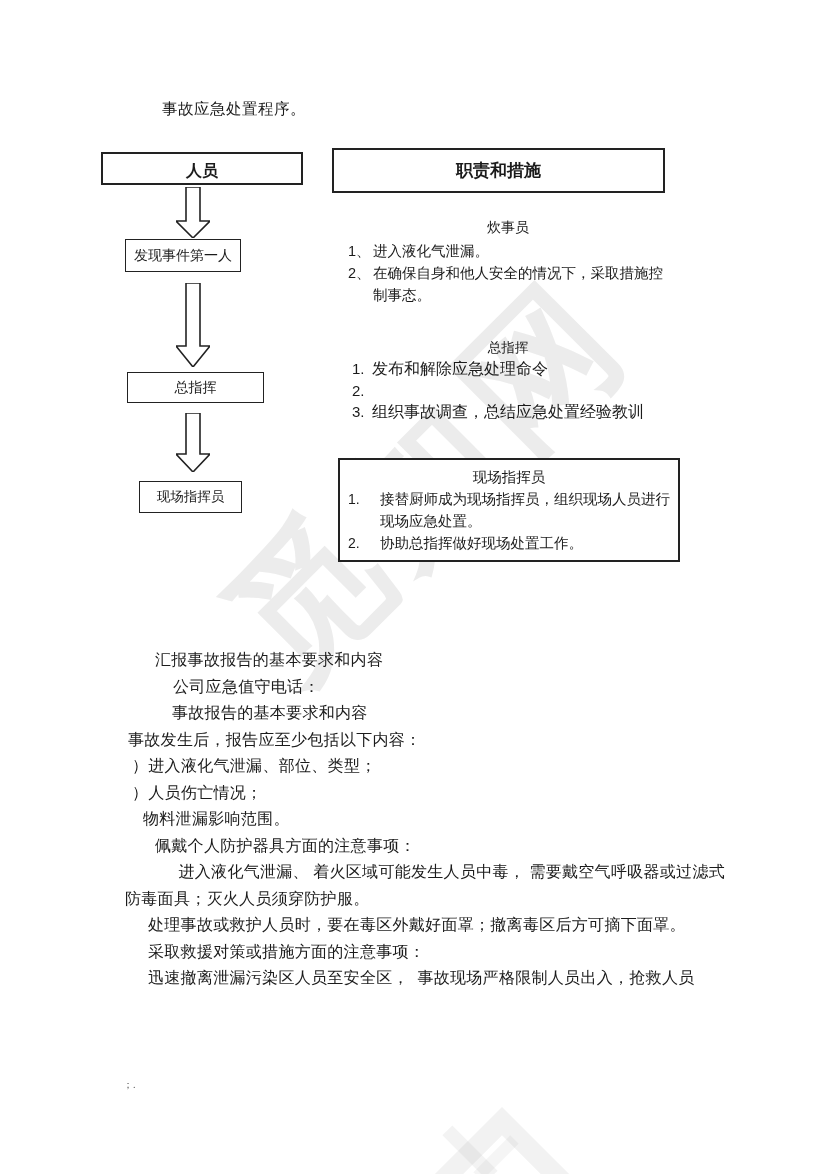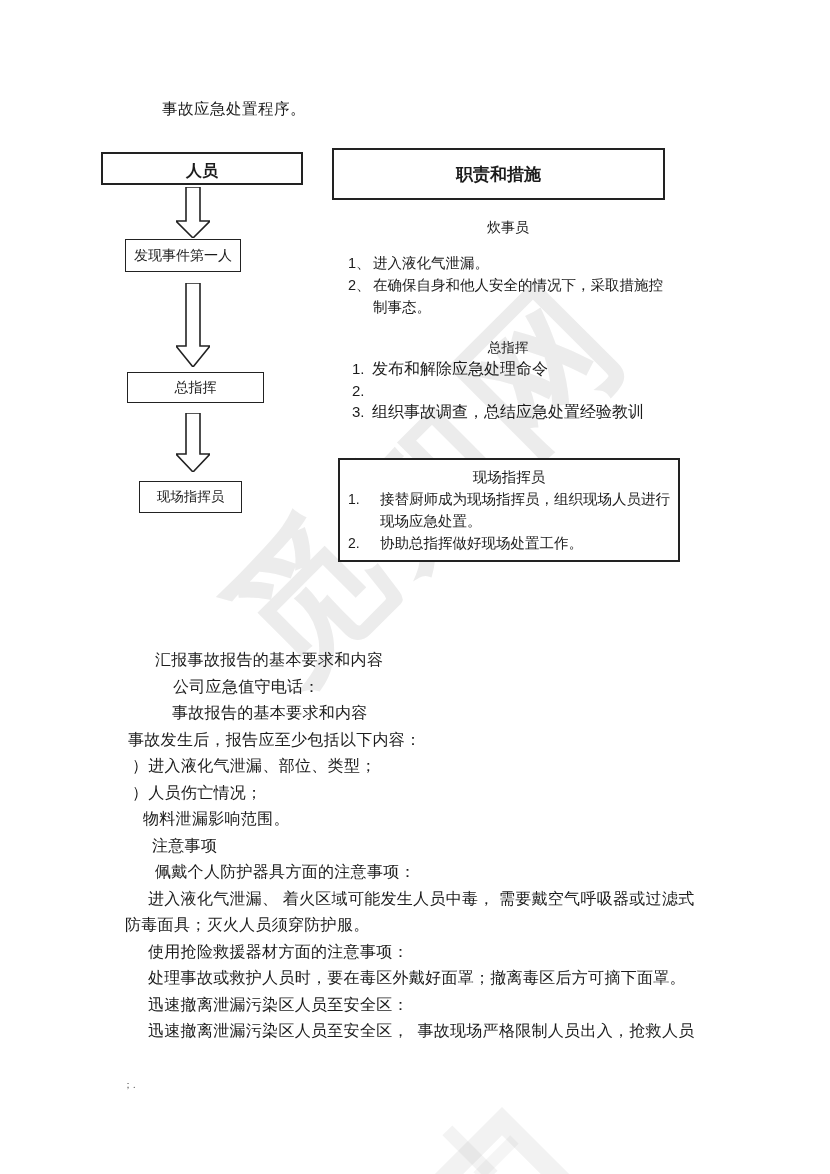--- a/index.html
+++ b/index.html
@@ -72,35 +72,35 @@
   #box-discover{left:125px;top:239px;width:116px;height:33px;font-size:14px;border-width:1.5px;}
   #box-chief{left:127px;top:372px;width:137px;height:31px;font-size:14px;border-width:1.5px;}
   #box-scene{left:139px;top:481px;width:103px;height:32px;font-size:13.5px;border-width:1.5px;}
   .fc-arrow{z-index:2;}
   #arrow-1{left:176px;top:187px;}
   #arrow-2{left:176px;top:283px;}
   #arrow-3{left:176px;top:413px;}
 
   
   #duties-header{
-    left:332px;top:148px;width:333px;height:52px;
+    left:332px;top:148px;width:333px;height:45px;
     border:2px solid #222;background:#fff;
     display:flex;align-items:center;justify-content:center;
     box-sizing:border-box;
     font-weight:bold;font-size:17px;
     z-index:2;
   }
   .duty-section{z-index:2;}
   .duty-title{text-align:center;}
   .duty-item{display:flex;}
   .duty-num{font-family:"Liberation Sans","DejaVu Sans",sans-serif;flex-shrink:0;}
   .duty-text{white-space:pre-wrap;}
 
   #sec-cook{left:345px;top:217px;width:326px;font-size:14.5px;}
-  #sec-cook .duty-title{font-size:14px;line-height:22px;margin-bottom:13px;}
+  #sec-cook .duty-title{font-size:14px;line-height:22px;margin-bottom:1px;}
   #sec-cook .duty-item{line-height:22px;padding-left:3px;}
   #sec-cook .duty-num{width:25px;}
 
   #sec-chief{left:345px;top:338px;width:326px;font-size:16px;}
   #sec-chief .duty-title{font-size:13.5px;line-height:20px;}
   #sec-chief .duty-item{line-height:21.5px;padding-left:7px;}
   #sec-chief .duty-num{width:20px;font-size:15px;}
 
   #box-scene-duty{
     left:338px;top:458px;width:342px;height:104px;
@@ -125,21 +125,21 @@
   .bl{line-height:26.5px;white-space:pre;}
   .bl0{padding-left:30px;}
   .bl1{padding-left:48px;}
   .bl2{padding-left:47px;}
   .bl3{padding-left:3px;}
   .bl4{padding-left:7px;}
   .bl5{padding-left:7px;}
   .bl6{padding-left:18px;}
   .bl7{padding-left:27px;}
   .bl8{padding-left:30px;}
-  .bl9{padding-left:23px;}
+  .bl9{padding-left:23px;text-align:right;}
   .bl10{padding-left:0;}
   .bl11{padding-left:23px;}
   .bl12{padding-left:23px;}
   .bl13{padding-left:0;}
   .bl14{padding-left:23px;}
   .bl15{padding-left:23px;}
 
   
   #footer-mark{
     left:123px;top:1078px;
@@ -231,25 +231,23 @@
   </div>
 
   <div class="abs" id="body-text">
     <div class="bl bl0">汇报事故报告的基本要求和内容</div>
     <div class="bl bl1">公司应急值守电话：</div>
     <div class="bl bl2">事故报告的基本要求和内容</div>
     <div class="bl bl3">事故发生后，报告应至少包括以下内容：</div>
     <div class="bl bl4">）进入液化气泄漏、部位、类型；</div>
     <div class="bl bl5">）人员伤亡情况；</div>
     <div class="bl bl6">物料泄漏影响范围。</div>
-    <div class="bl bl7">注意事项</div>
     <div class="bl bl8">佩戴个人防护器具方面的注意事项：</div>
     <div class="bl bl9">进入液化气泄漏、 着火区域可能发生人员中毒， 需要戴空气呼吸器或过滤式</div>
     <div class="bl bl10">防毒面具；灭火人员须穿防护服。</div>
-    <div class="bl bl11">使用抢险救援器材方面的注意事项：</div>
     <div class="bl bl12">处理事故或救护人员时，要在毒区外戴好面罩；撤离毒区后方可摘下面罩。</div>
-    <div class="bl bl14">迅速撤离泄漏污染区人员至安全区：</div>
+    <div class="bl bl14">采取救援对策或措施方面的注意事项：</div>
     <div class="bl bl15">迅速撤离泄漏污染区人员至安全区，  事故现场严格限制人员出入，抢救人员</div>
   </div>
 
   <div class="abs" id="footer-mark">；.</div>
 
 </div>
 
 </body></html>

